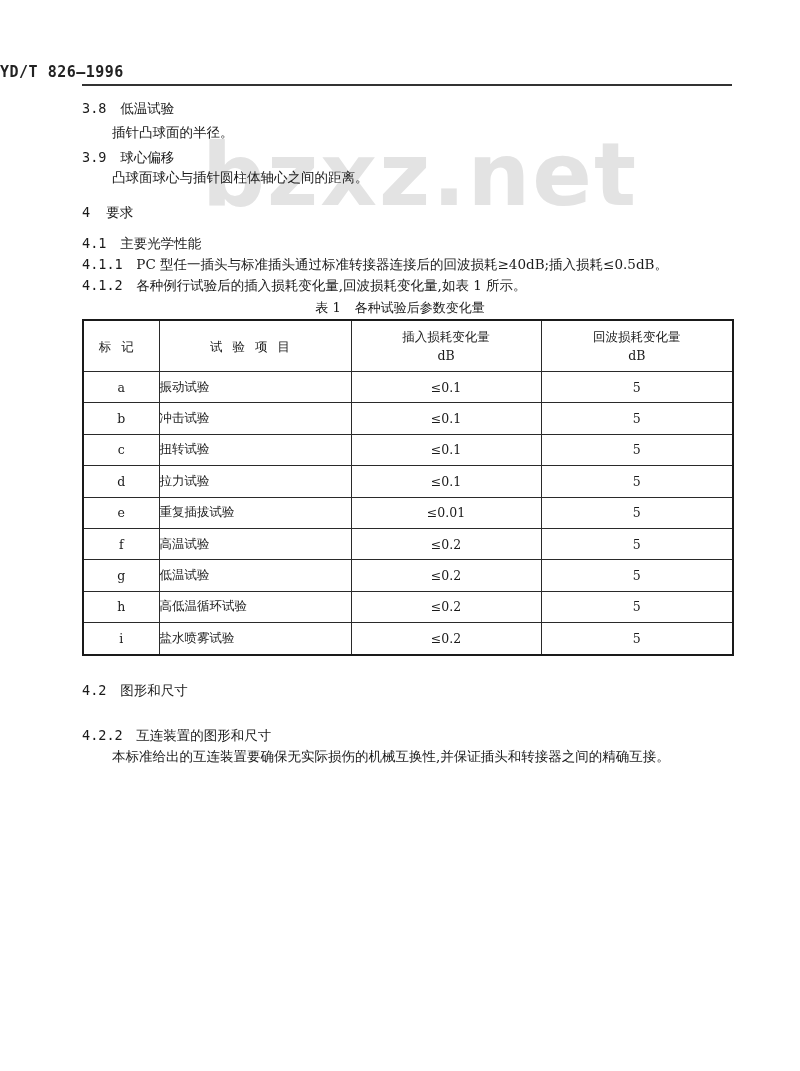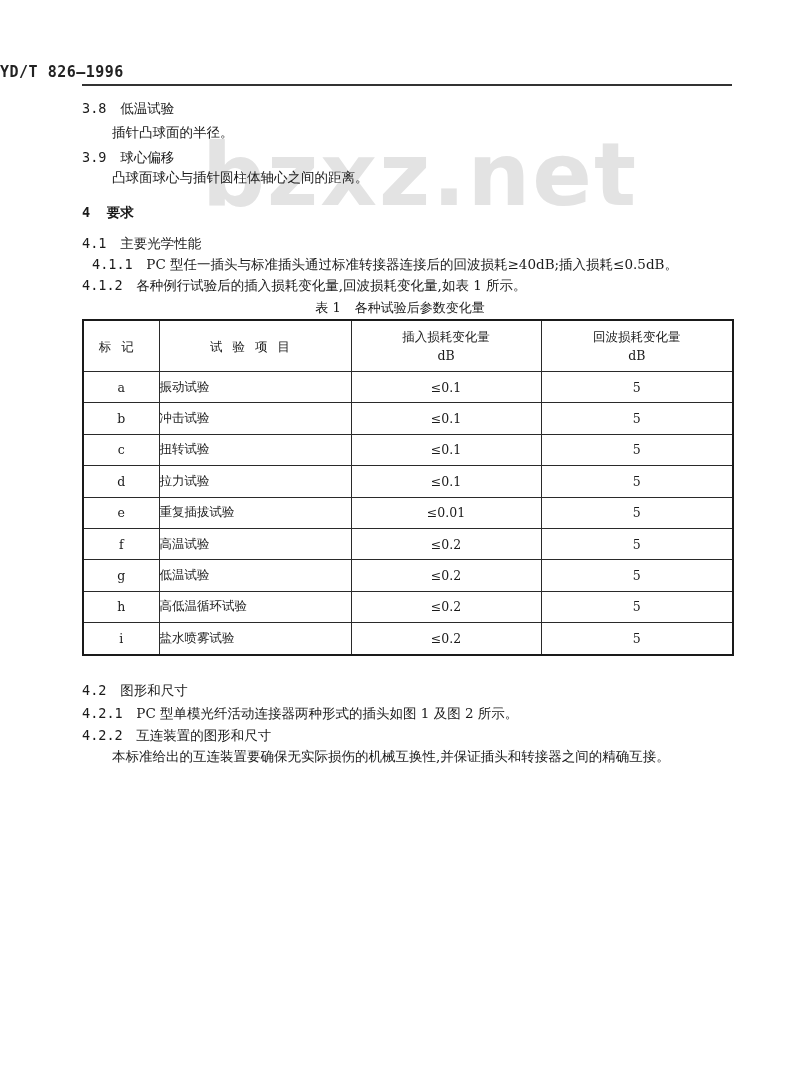--- a/index.html
+++ b/index.html
@@ -28,21 +28,21 @@
     border-top: 2px solid #333; z-index: 1;
   }
 
   .line {
     position: absolute; font-size: 13.5px; line-height: 18px; white-space: nowrap; z-index: 1;
   }
   .num {
     font-family: "DejaVu Sans Mono", "Liberation Mono", monospace;
     font-size: 13.5px; display: inline-block;
   }
-  .bold { font-weight: bold; }
+  .bold { font-weight: normal; }
 
   .table-caption {
     position: absolute; top: 299px; left: 0; width: 800px; text-align: center;
     font-size: 13px; z-index: 1;
   }
   .table-caption .gap { display: inline-block; width: 14px; }
 
   table.spec {
     position: absolute; left: 82px; top: 319px; width: 650px;
     border-collapse: collapse; z-index: 1; table-layout: fixed;
@@ -83,21 +83,21 @@
     <span class="num" style="width:20px;">4</span>
     <span>要求</span>
   </div>
 
   <div class="line" style="left:82px; top:234px;">
     <span class="num" style="width:34px;">4.1</span>
     <span>主要光学性能</span>
   </div>
 
   <div class="line" style="left:82px; top:255px;">
-    <span class="num" style="width:50px;margin-left:10px;">4.1.1</span>
+    <span class="num" style="width:50px;">4.1.1</span>
     <span>PC 型任一插头与标准插头通过标准转接器连接后的回波损耗≥40dB;插入损耗≤0.5dB。</span>
   </div>
 
   <div class="line" style="left:82px; top:276px;">
     <span class="num" style="width:50px;">4.1.2</span>
     <span>各种例行试验后的插入损耗变化量,回波损耗变化量,如表 1 所示。</span>
   </div>
 
   <div class="table-caption">
     <span>表 1</span><span class="gap"></span><span>各种试验后参数变化量</span>
@@ -180,24 +180,20 @@
           <td>5</td>
         </tr>
     </tbody>
   </table>
 
   <div class="line" style="left:82px; top:681px;">
     <span class="num" style="width:34px;">4.2</span>
     <span>图形和尺寸</span>
   </div>
 
-  <div class="line" style="left:82px; top:704px;">
-    <span class="num" style="width:50px;">4.2.1</span>
-    <span>PC 型单模光纤活动连接器两种形式的插头如图 1 及图 2 所示。</span>
-  </div>
 
   <div class="line" style="left:82px; top:726px;">
     <span class="num" style="width:50px;">4.2.2</span>
     <span>互连装置的图形和尺寸</span>
   </div>
   <div class="line" style="left:112px; top:747px;">本标准给出的互连装置要确保无实际损伤的机械互换性,并保证插头和转接器之间的精确互接。</div>
 
 </div>
 
 </body></html>

